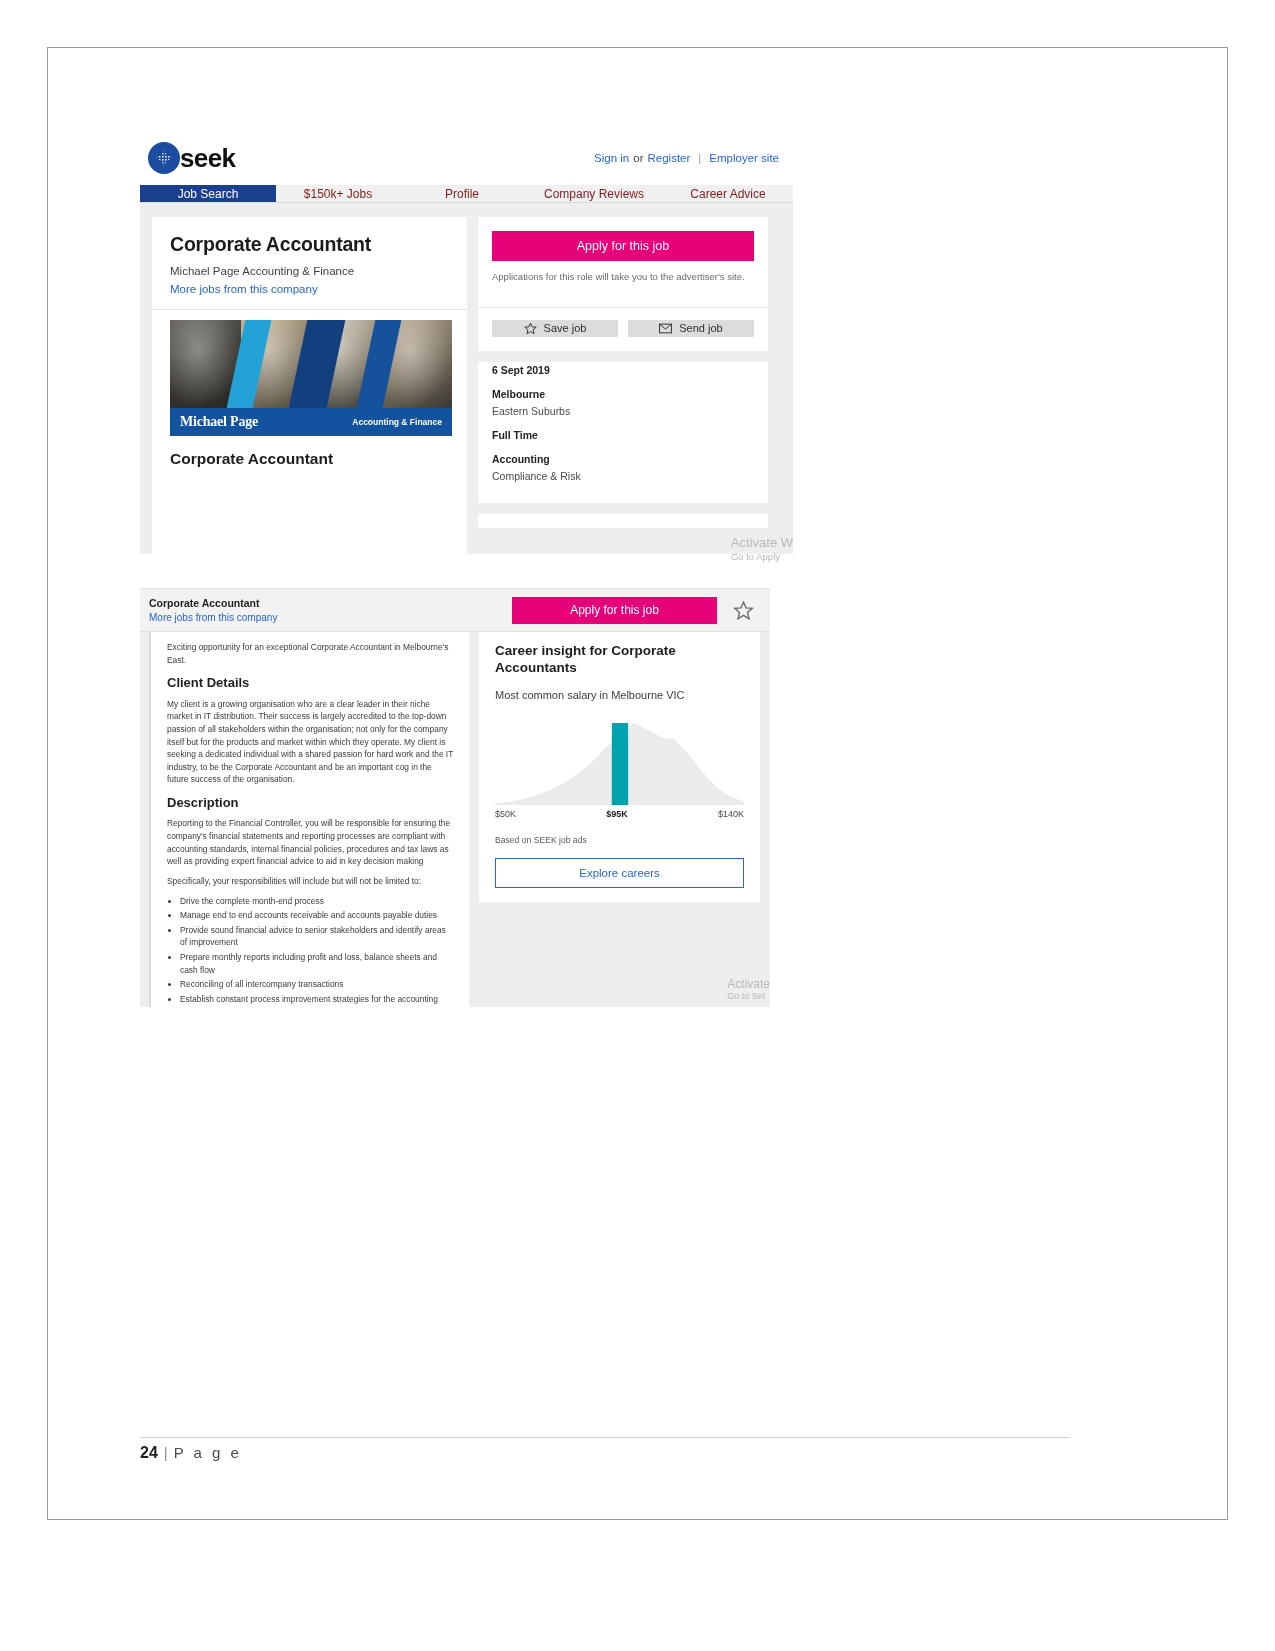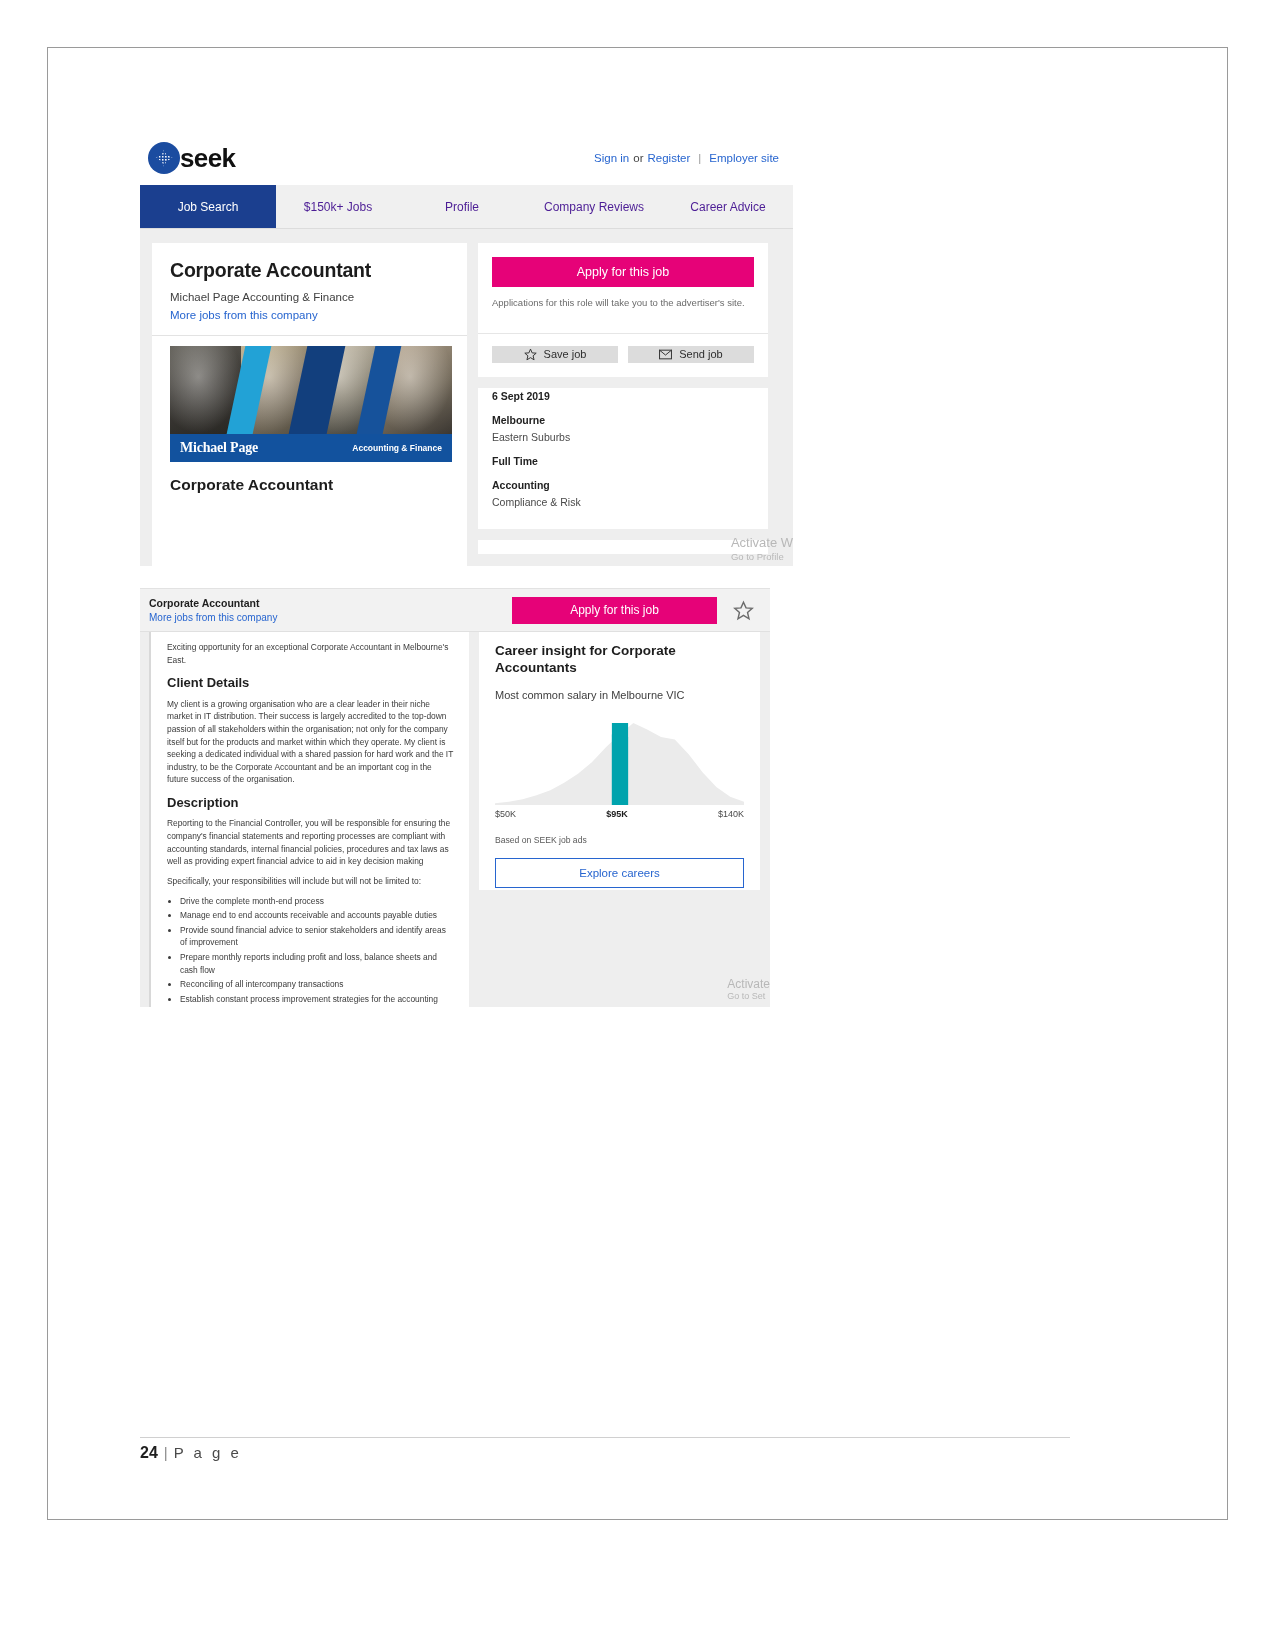--- a/index.html
+++ b/index.html
@@ -57,28 +57,28 @@
   .top-links {
     margin-left: auto;
     display: flex; align-items: center; gap: 4px;
     font-size: 11.5px; color: #444;
   }
   .top-links a { color: #2765cf; text-decoration: none; }
   .top-links .sep { color: #999; margin: 0 4px; }
 
   .seek-nav {
     display: flex;
-    height: 44px;
+    height: 18px;
     background: #f0f0f0;
     border-bottom: 1px solid #dcdcdc;
     font-size: 12px;
   }
   .seek-nav .tab {
     display: flex; align-items: center; justify-content: center;
-    color: #4c1d95;
+    color: #7f1d1d;
     padding: 0 12px;
   }
   .seek-nav .tab.active {
     background: #1b3f8f;
     color: #fff;
     width: 136px;
   }
   .seek-nav .tab.t2 { width: 124px; }
   .seek-nav .tab.t3 { width: 124px; }
   .seek-nav .tab.t4 { width: 140px; }
@@ -203,21 +203,21 @@
     font-size: 8.4px; color: #3b3b3b; line-height: 1.5;
     overflow: hidden;
   }
   .desc-col p { margin-bottom: 7px; }
   .desc-col h4 { font-size: 13px; font-weight: bold; color: #1f1f1f; margin-bottom: 5px; }
   .desc-col ul { margin: 0 0 0 13px; }
   .desc-col li { margin-bottom: 2px; }
 
   .insight-col {
     flex: 1; background: #fff; margin-left: 10px; margin-right: 10px;
-    padding: 11px 16px 2px 16px;
+    padding: 11px 16px 14px 16px;
     position: relative;
   }
   .insight-title { font-size: 13.5px; font-weight: bold; color: #1d1d1d; line-height: 1.25; }
   .insight-sub { font-size: 11px; color: #3e3e3e; margin-top: 12px; }
 
   .chart-wrap { position: relative; height: 86px; margin-top: 18px; }
   .chart-svg { display: block; width: 100%; height: 86px; }
   .axis-row {
     display: flex; justify-content: space-between;
     font-size: 9px; color: #4a4a4a; margin-top: 4px;
@@ -343,21 +343,21 @@
       </div>
 
       <div class="card insight-peek">
         
       </div>
     </div>
   </div>
 
   <div class="watermark1">
     <div>Activate W</div>
-    <div class="w2">Go to Profile</div>
+    <div class="w2">Go to Apply</div>
   </div>
 </div>
 
 <div class="shot2">
 
   <div class="sticky-bar">
     <div class="sticky-left">
       <span class="sticky-title">Corporate Accountant</span>
       <span class="sticky-link">More jobs from this company</span>
     </div>

